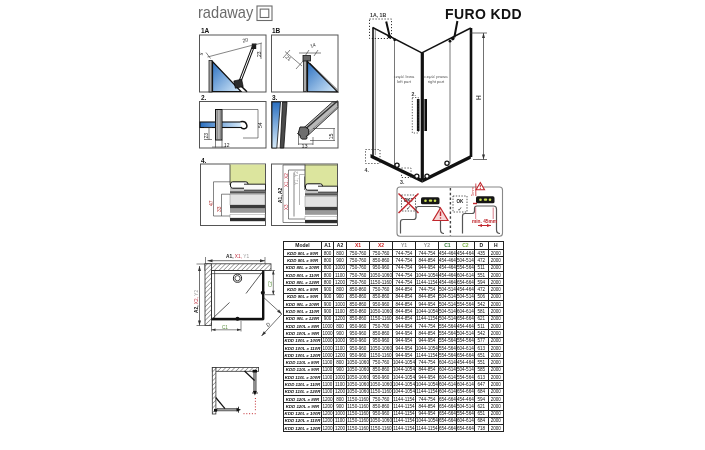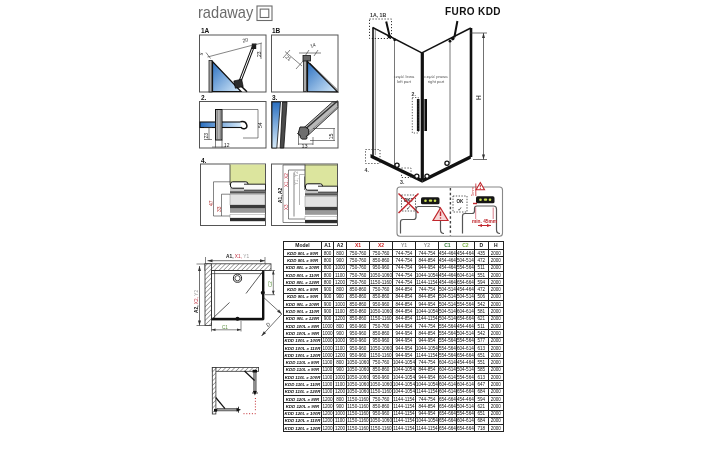--- a/index.html
+++ b/index.html
@@ -1,20 +1,20 @@
 <!DOCTYPE html>
 <html><head>
 <meta charset="utf-8">
 <style>
 html,body{margin:0;padding:0;background:#fff}
 body{width:705px;height:450px;position:relative;overflow:hidden;
   font-family:"Liberation Sans",sans-serif;}
 #logo{position:absolute;left:198px;top:3px;width:60px;color:#6b6b6b;
   font-size:17px;letter-spacing:0px;transform:scaleX(0.86);transform-origin:left top;}
-#title{position:absolute;left:445px;top:6px;font-size:10px;font-weight:bold;
+#title{position:absolute;left:445px;top:6px;font-size:14px;font-weight:bold;
   letter-spacing:0.4px;color:#111;}
 table.spec{position:absolute;left:283px;top:241px;border-collapse:collapse;
   table-layout:fixed;font-size:4.6px;color:#111;}
 table.spec td,table.spec th{border:1px solid #222;text-align:center;padding:0;
   overflow:hidden;white-space:nowrap;height:6.3px;line-height:5px;}
 table.spec th{height:7px;font-size:5px;}
 table.spec td.m{font-weight:bold;font-style:italic;font-size:4.4px;}
 .red{color:#cc1f1f}.gray{color:#8f8f8f}.grn1{color:#357a38}.grn2{color:#7cb342}
 </style>
 </head>

